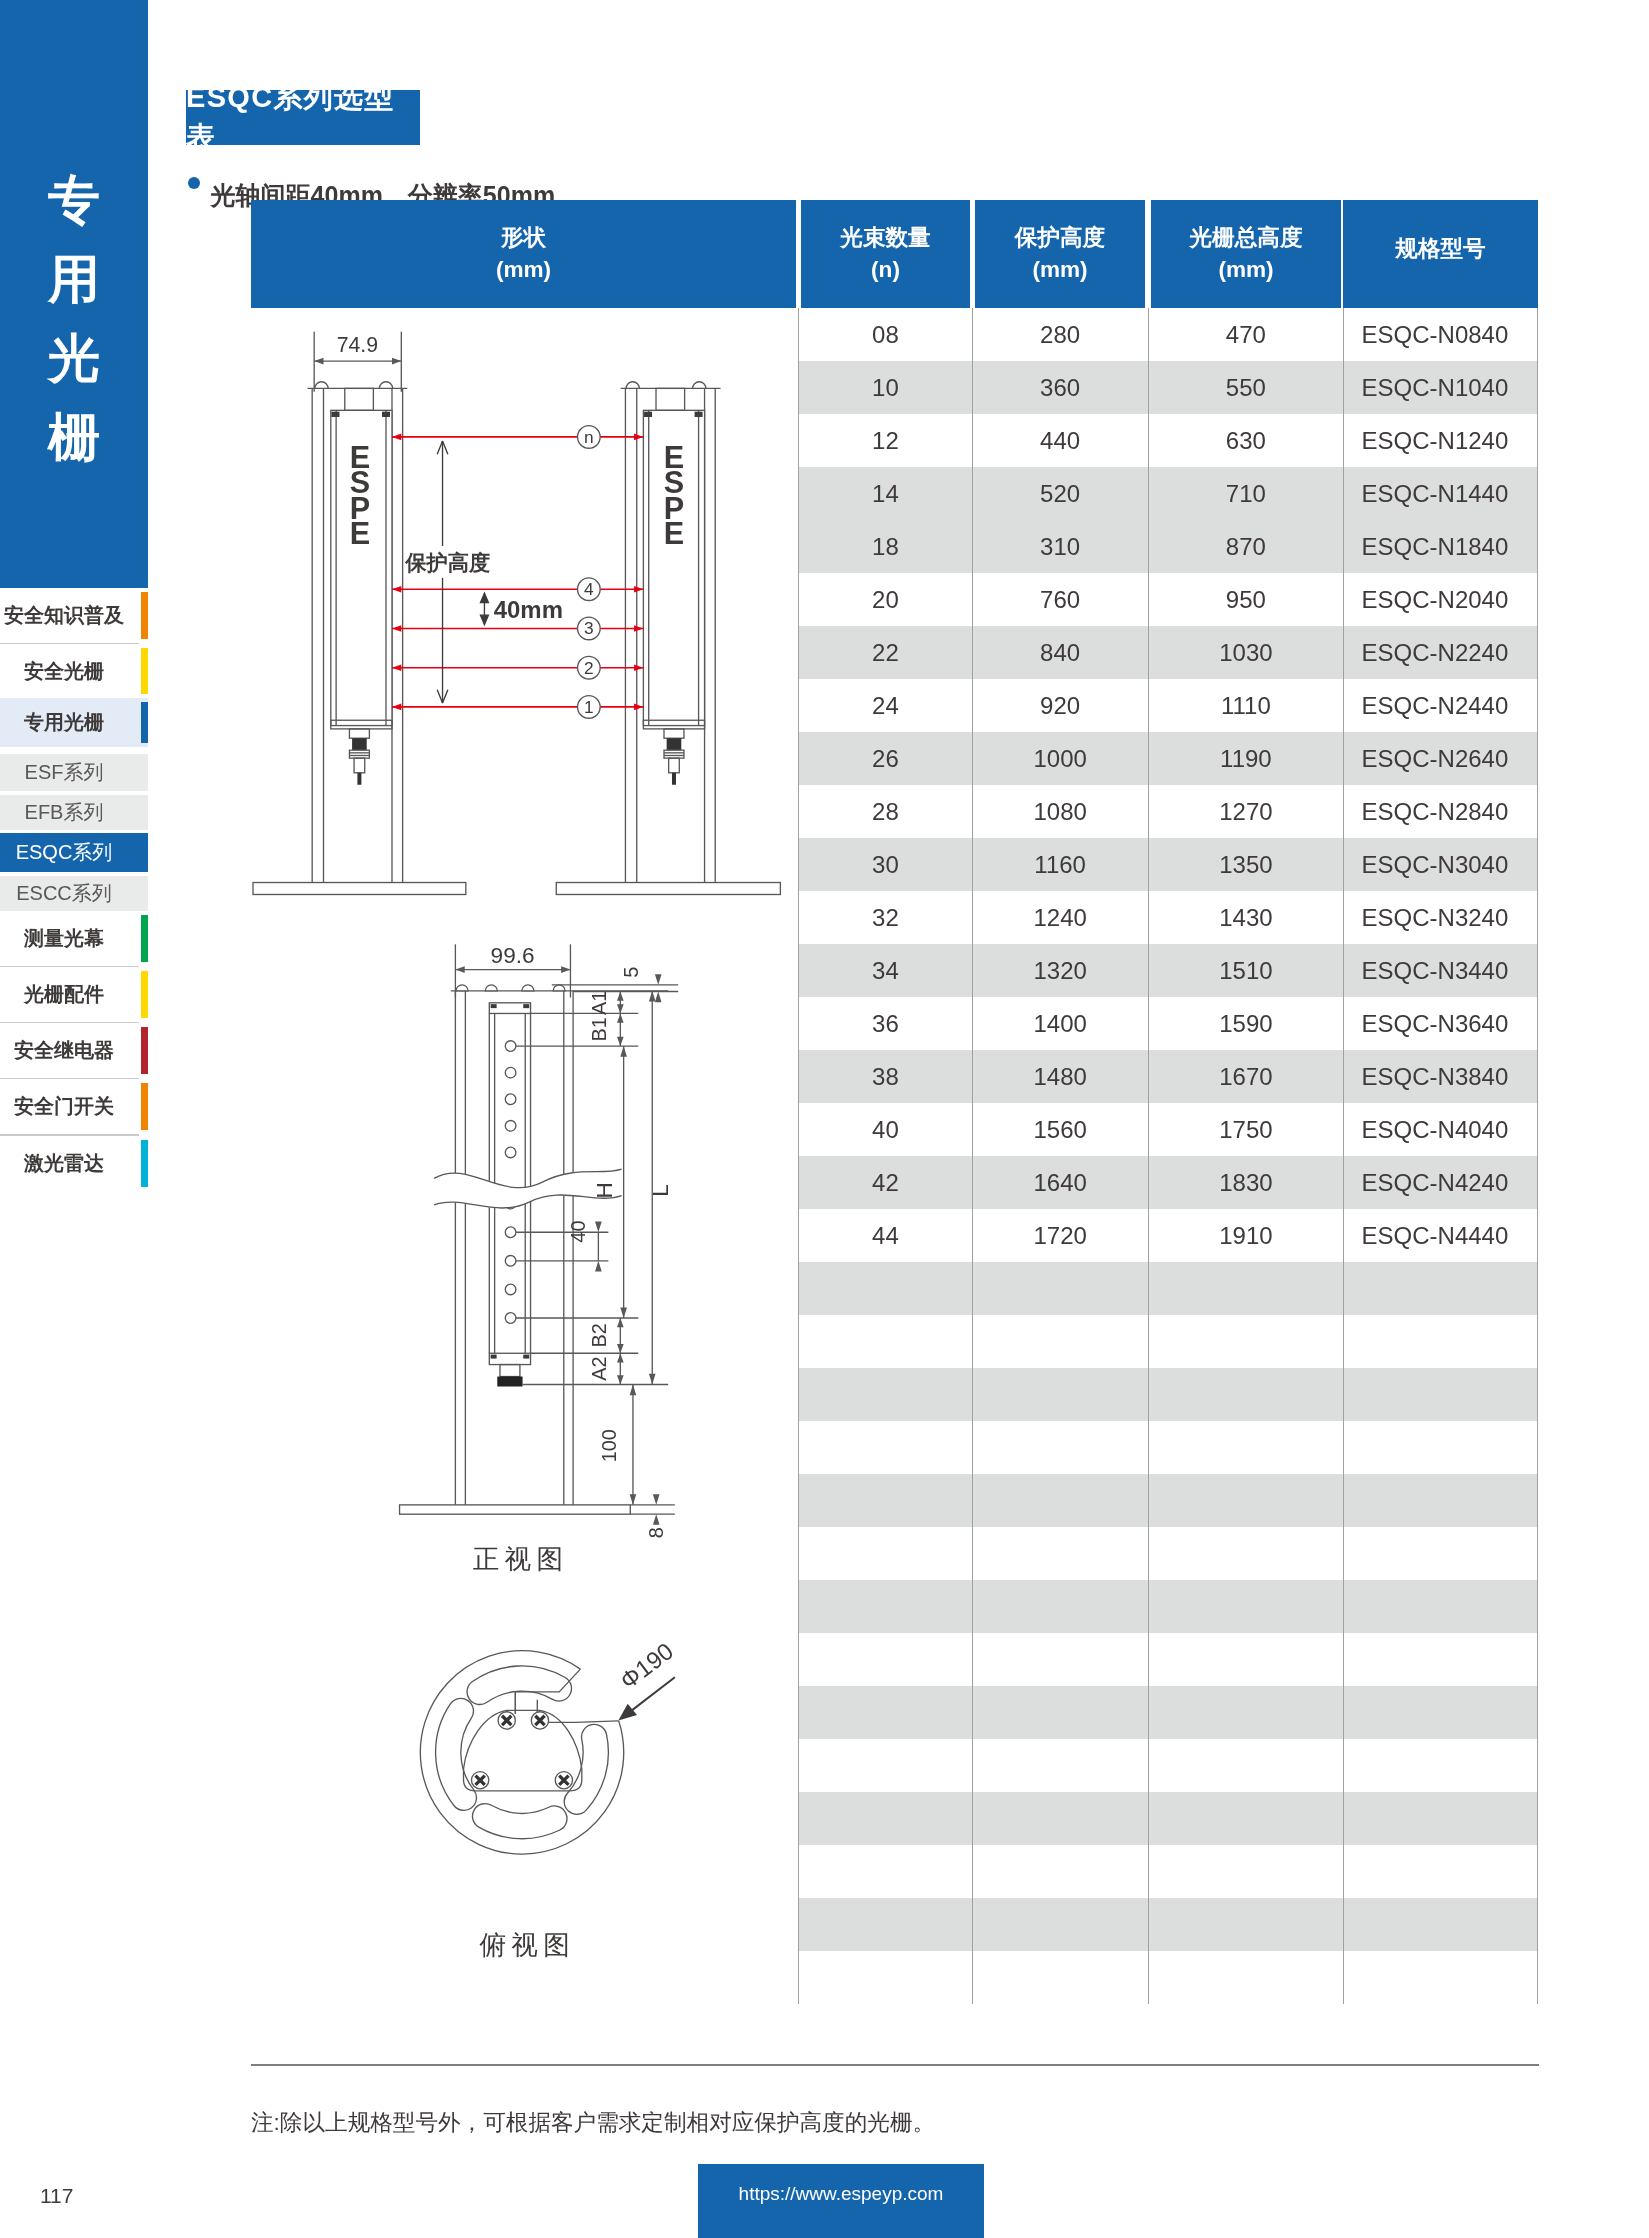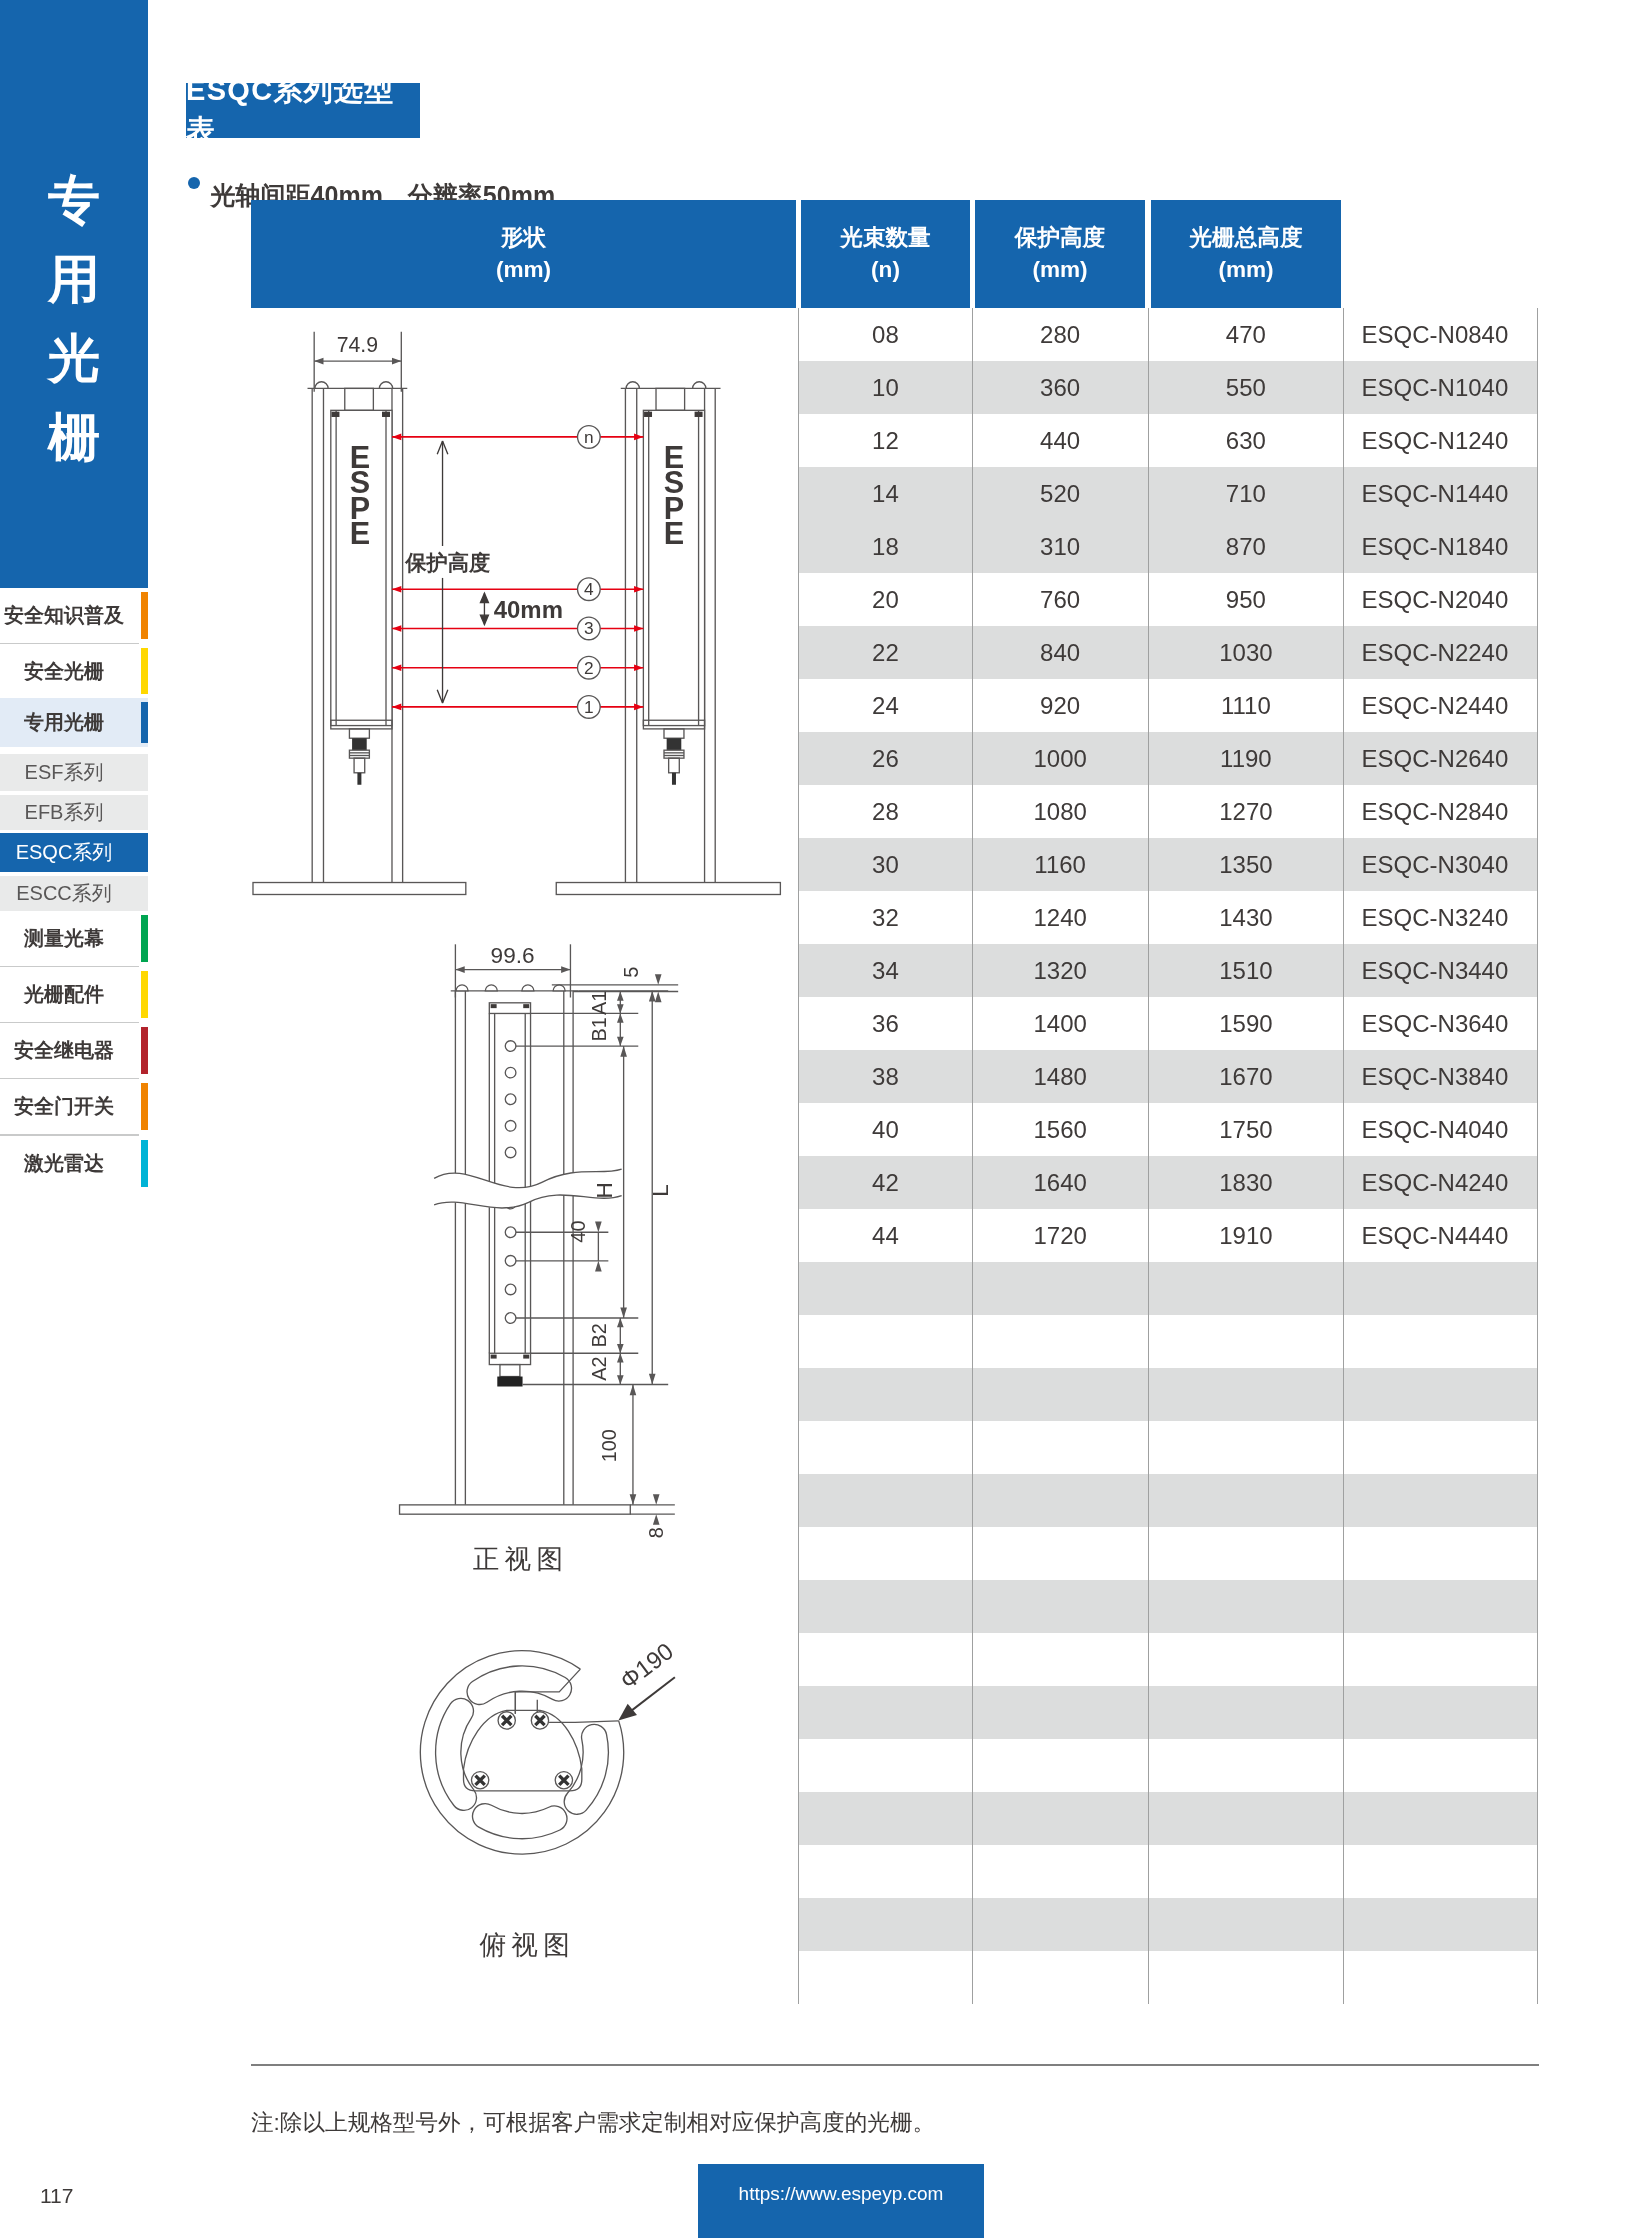--- a/index.html
+++ b/index.html
@@ -16,21 +16,21 @@
   .mi-main .lbl{font-weight:bold;color:#3e3a39;}
   .mi-highlight{background:#e2ebf6;}
   .mi-highlight .lbl{font-weight:bold;color:#3e3a39;}
   .mi-sub{background:#e9eaea;}
   .mi-sub .lbl{color:#595757;}
   .mi-subactive{background:#1565ad;}
   .mi-subactive .lbl{color:#fff;}
   .accent{position:absolute;right:0;top:4px;bottom:4px;width:7.3px;}
   .menu-sep{height:1.3px;background:#c9caca;margin:0 9.3px 0 0;}
   
-  .title-box{position:absolute;left:186px;top:83px;width:234px;height:55px;background:#1565ad;
+  .title-box{position:absolute;left:186px;top:90px;width:234px;height:55px;background:#1565ad;
              display:flex;align-items:center;justify-content:center;}
   .title-box span{color:#fff;font-size:29px;font-weight:bold;letter-spacing:1.3px;}
   .bullet-line{position:absolute;left:188px;top:154px;display:flex;align-items:center;gap:10.6px;}
   .bullet-dot{width:12px;height:12px;border-radius:50%;background:#1565ad;}
   .bullet-text{font-size:25px;font-weight:bold;color:#3e3a39;margin-top:25px;}
   
   .thead-cell{position:absolute;top:200px;height:108px;background:#1565ad;display:flex;flex-direction:column;
               align-items:center;justify-content:center;gap:9.3px;}
   .thead-cell .hl1,.thead-cell .hl2{color:#fff;font-size:22.6px;font-weight:bold;line-height:1;}
   .tbody{position:absolute;left:798px;top:308px;width:740px;}
@@ -132,20 +132,24 @@
     <div class="hl2">(n)</div>
   </div>
   <div class="thead-cell" style="left:975px;width:170px;">
     <div class="hl1">保护高度</div>
     <div class="hl2">(mm)</div>
   </div>
   <div class="thead-cell" style="left:1151px;width:190px;">
     <div class="hl1">光栅总高度</div>
     <div class="hl2">(mm)</div>
   </div>
+  <div class="thead-cell" style="left:1343px;width:195px;">
+    <div class="hl1">规格型号</div>
+    <div class="hl2"></div>
+  </div>
 
   <div class="tbody">
       <div class="trow">
         <div class="tcell c1">08</div>
         <div class="tcell c2">280</div>
         <div class="tcell c3">470</div>
         <div class="tcell c4">ESQC-N0840</div>
       </div>
       <div class="trow stripe">
         <div class="tcell c1">10</div>

